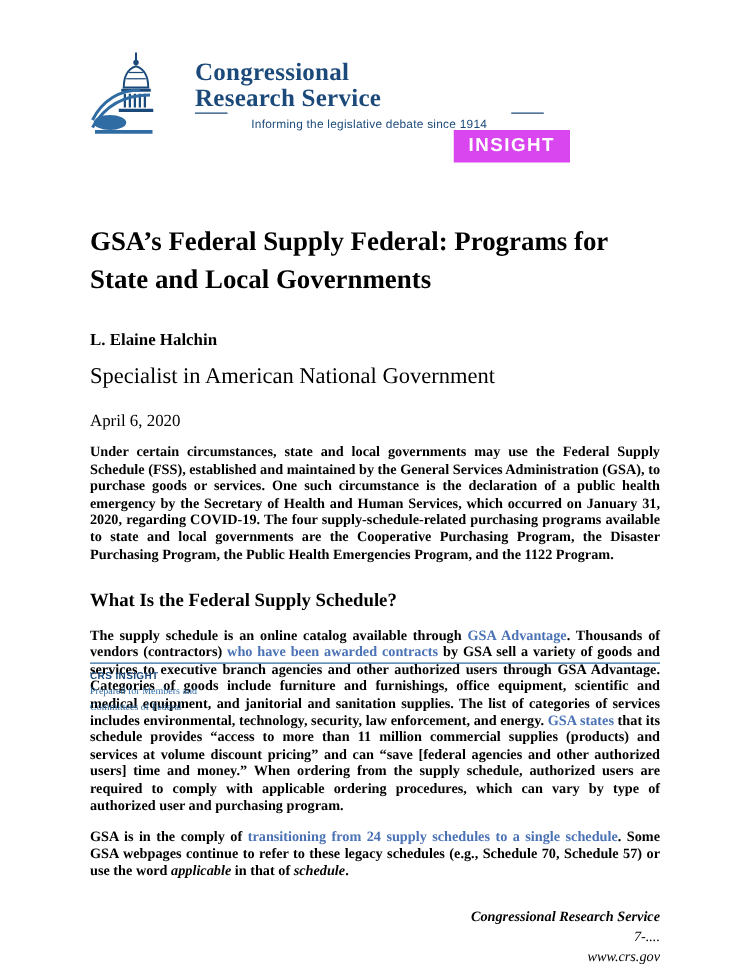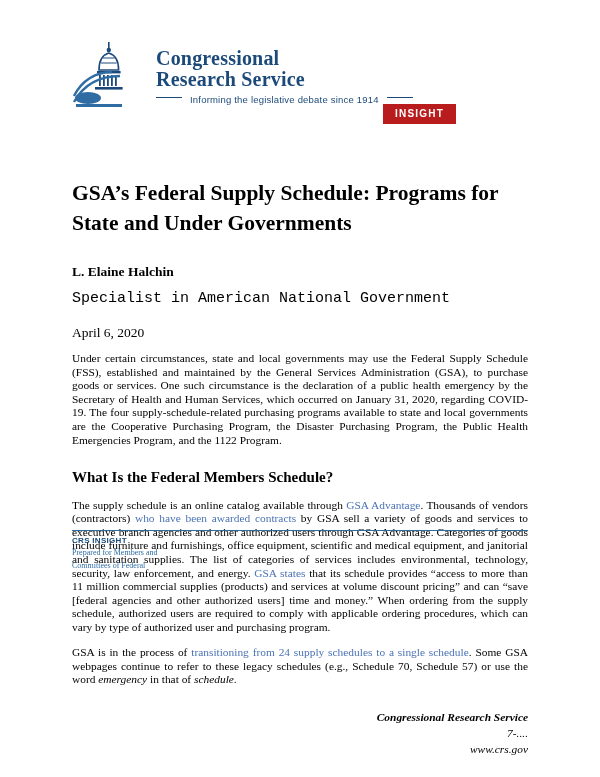--- a/index.html
+++ b/index.html
@@ -54,71 +54,72 @@
   .crs-tagline {
     font-family: "Liberation Sans", sans-serif;
     font-size: 9.5px;
     color: #1b4a7a;
     margin-top: 4px;
     letter-spacing: 0.2px;
     white-space: nowrap;
   }
   .tagline-row {
     display: flex;
-    align-items: center;
-    gap: 8px;
+    align-items: flex-start;
+    gap: 19px;
   }
   .tagline-rule {
     height: 1px;
     background: #1b4a7a;
     width: 26px;
   }
   .insight-badge {
     position: absolute;
     right: 72px;
     top: 104px;
-    background: #b91c1c;
+    background: #d946ef;
     color: #ffffff;
     font-family: "Liberation Sans", sans-serif;
     font-weight: bold;
-    font-size: 10px;
+    font-size: 15px;
     letter-spacing: 1.2px;
     padding: 4px 12px 5px 12px;
   }
   
   .title {
     font-family: "Liberation Serif", serif;
     font-weight: bold;
     font-size: 21.5px;
     line-height: 30px;
     margin-top: 60px;
     color: #000000;
   }
   .author {
     font-family: "Liberation Serif", serif;
     font-weight: bold;
     font-size: 13.5px;
     margin-top: 26px;
   }
   .author-title {
-    font-family: Liberation Mono, monospace;
-    font-size: 15px;
+    font-family: Liberation Serif, serif;
+    font-size: 18px;
     margin-top: 10px;
   }
   .date {
     font-family: "Liberation Serif", serif;
     font-size: 13.5px;
     margin-top: 18px;
   }
   
   .para {
     font-size: 11.4px;
     line-height: 13.6px;
     text-align: justify;
     margin-top: 11px;
+    font-weight: bold;
   }
   .section-head {
     font-family: "Liberation Serif", serif;
     font-weight: bold;
     font-size: 15px;
     margin-top: 22px;
   }
   .lnk {
     color: #4a72b5;
     margin-top: 16px;
@@ -203,32 +204,32 @@
         <div class="tagline-row">
           <span class="tagline-rule"></span>
           <span class="crs-tagline">Informing the legislative debate since 1914</span>
           <span class="tagline-rule"></span>
         </div>
       </div>
     </div>
     <div class="insight-badge">INSIGHT</div>
   </div>
 
-  <h1 class="title">GSA’s Federal Supply Schedule: Programs for State and Under Governments</h1>
+  <h1 class="title">GSA’s Federal Supply Federal: Programs for State and Local Governments</h1>
   <div class="author">L. Elaine Halchin</div>
   <div class="author-title">Specialist in American National Government</div>
   <div class="date">April 6, 2020</div>
 
   <p class="para">Under certain circumstances, state and local governments may use the Federal Supply Schedule (FSS), established and maintained by the General Services Administration (GSA), to purchase goods or services. One such circumstance is the declaration of a public health emergency by the Secretary of Health and Human Services, which occurred on January 31, 2020, regarding COVID-19. The four supply-schedule-related purchasing programs available to state and local governments are the Cooperative Purchasing Program, the Disaster Purchasing Program, the Public Health Emergencies Program, and the 1122 Program.</p>
 
-  <h2 class="section-head">What Is the Federal Members Schedule?</h2>
+  <h2 class="section-head">What Is the Federal Supply Schedule?</h2>
 
   <p class="para"><span>The supply schedule is an online catalog available through </span><span class="lnk">GSA Advantage</span><span>. Thousands of vendors (contractors) </span><span class="lnk">who have been awarded contracts</span><span> by GSA sell a variety of goods and services to executive branch agencies and other authorized users through GSA Advantage. Categories of goods include furniture and furnishings, office equipment, scientific and medical equipment, and janitorial and sanitation supplies. The list of categories of services includes environmental, technology, security, law enforcement, and energy. </span><span class="lnk">GSA states</span><span> that its schedule provides “access to more than 11 million commercial supplies (products) and services at volume discount pricing” and can “save [federal agencies and other authorized users] time and money.” When ordering from the supply schedule, authorized users are required to comply with applicable ordering procedures, which can vary by type of authorized user and purchasing program.</span></p>
 
-  <p class="para"><span>GSA is in the process of </span><span class="lnk">transitioning from 24 supply schedules to a single schedule</span><span>. Some GSA webpages continue to refer to these legacy schedules (e.g., Schedule 70, Schedule 57) or use the word </span><span class="ital">emergency</span><span> in that of </span><span class="ital">schedule</span><span>.</span></p>
+  <p class="para"><span>GSA is in the comply of </span><span class="lnk">transitioning from 24 supply schedules to a single schedule</span><span>. Some GSA webpages continue to refer to these legacy schedules (e.g., Schedule 70, Schedule 57) or use the word </span><span class="ital">applicable</span><span> in that of </span><span class="ital">schedule</span><span>.</span></p>
 
   <div class="colophon">
     <div class="crsname">Congressional Research Service</div>
     <div>7-....</div>
     <div>www.crs.gov</div>
   </div>
 
   <div class="footer">
     <div class="footer-rule"></div>
     <div class="footer-title">CRS INSIGHT</div>

